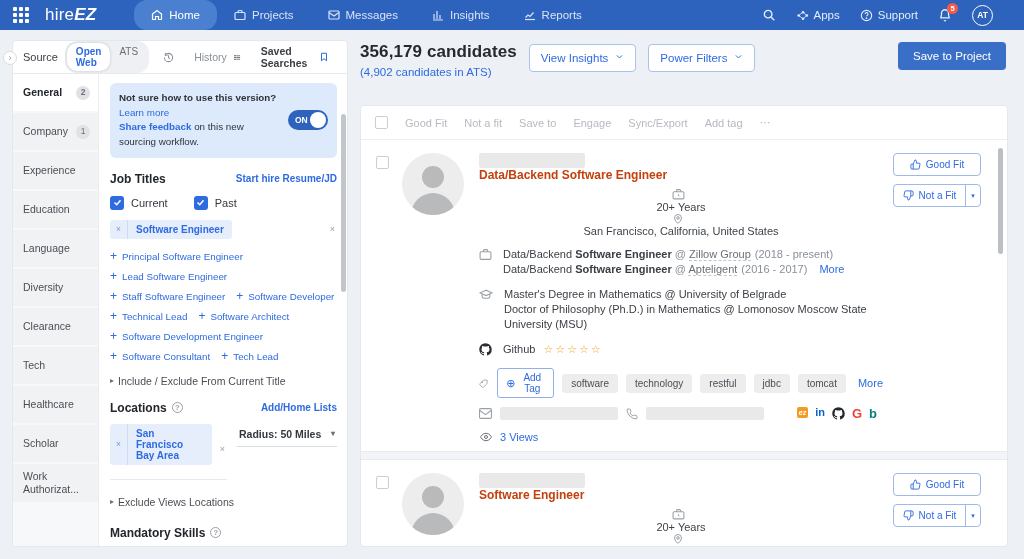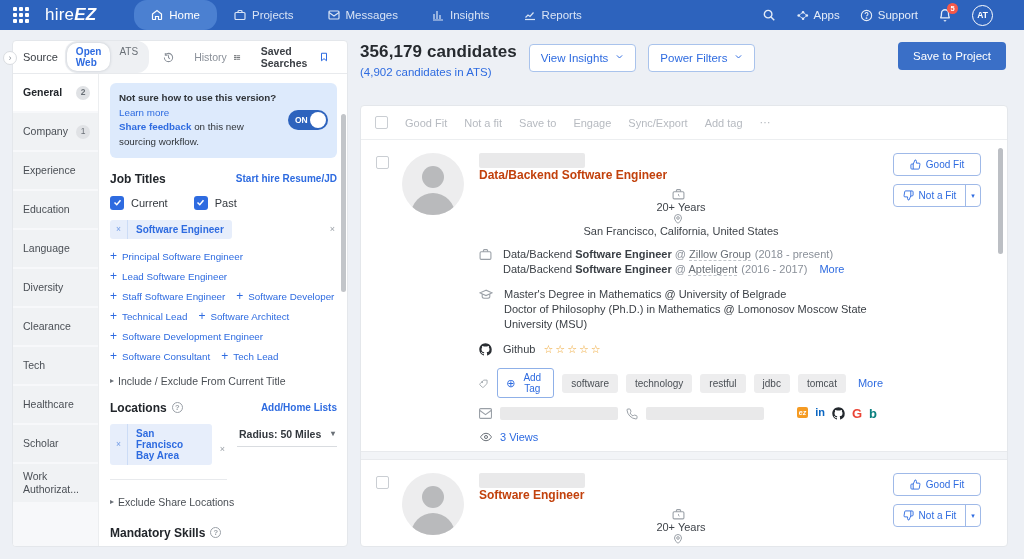--- a/index.html
+++ b/index.html
@@ -444,21 +444,21 @@
             <span class="row-x">×</span>
           </div>
           <div class="radius">
             <span>Radius: 50 Miles</span>
             <span class="car">▾</span>
           </div>
         </div>
 
         <div class="collapse-link" style="margin-top:16px;">
           <span class="ar">▸</span>
-          <span>Exclude Share Locations</span>
+          <span>Exclude Views Locations</span>
         </div>
 
         <div class="sec-row" style="margin-top:18px;">
           <span class="sec-title">
               <span>Mandatory Skills</span>
               <span class="help-ic">?</span>
             </span>
         </div>
 
         <input class="skill-input" placeholder="Add Mandatory Skills" style="">

